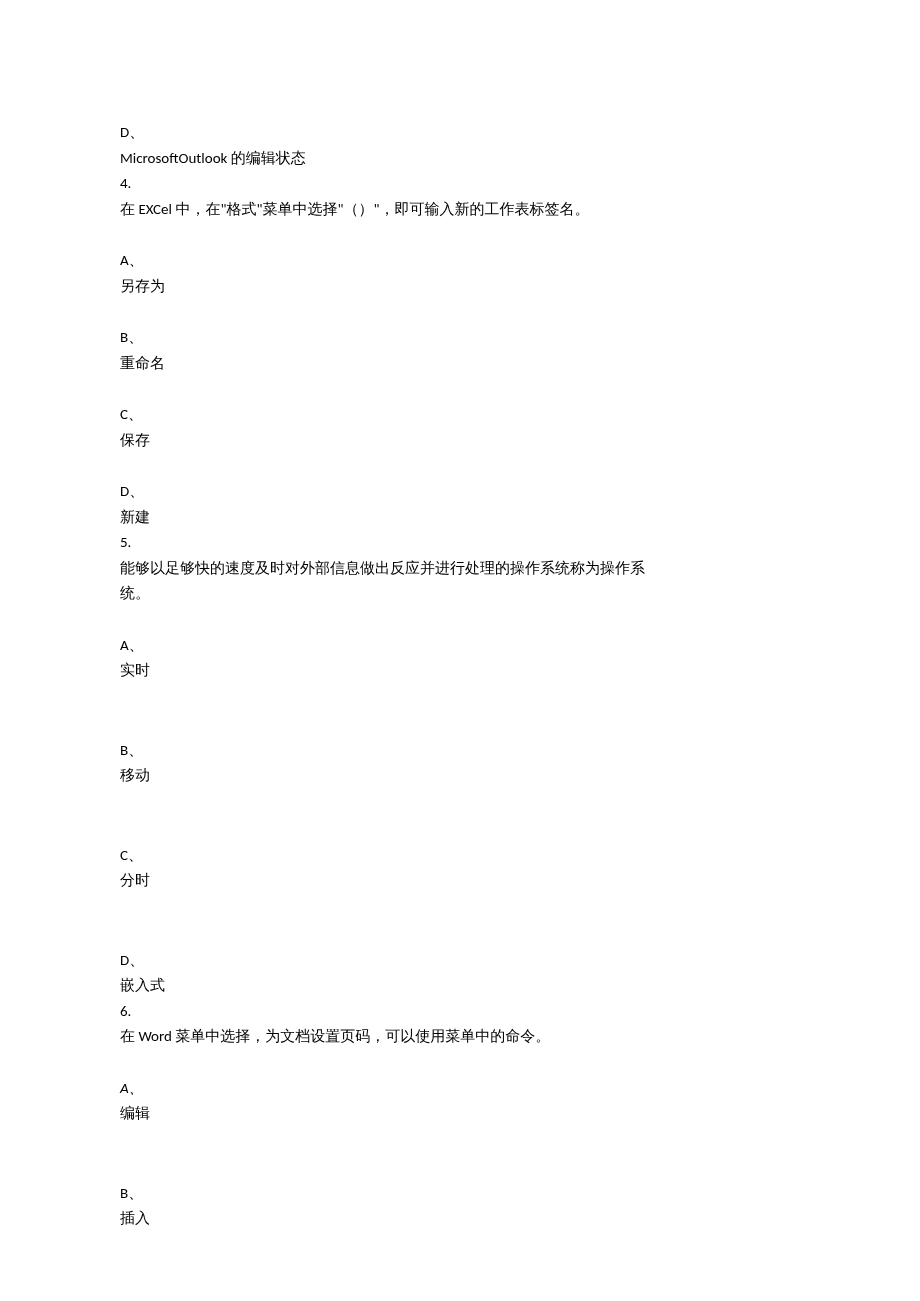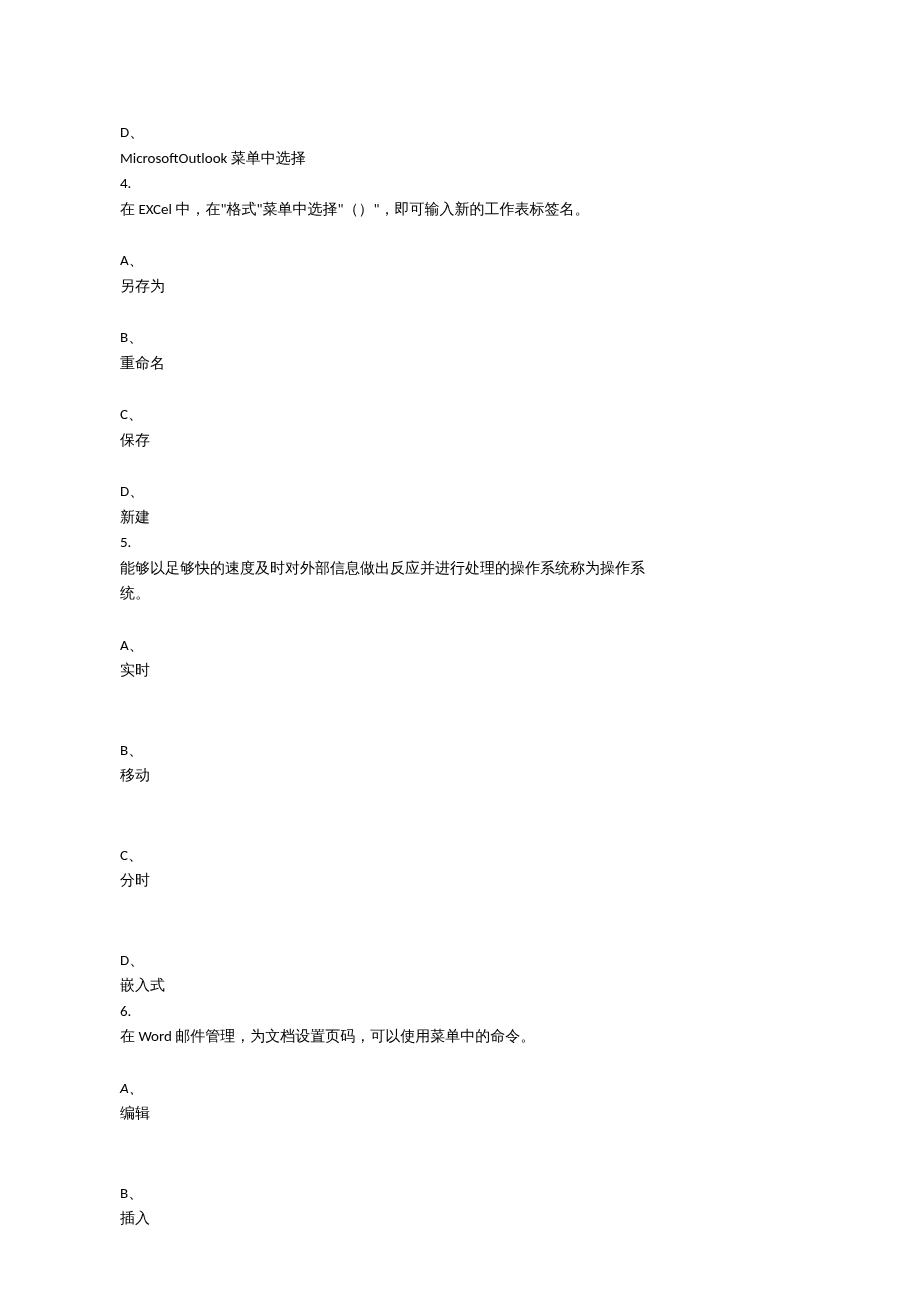--- a/index.html
+++ b/index.html
@@ -26,21 +26,21 @@
       height: 28px;
     }
     .italic {
       font-style: italic;
     }
   </style>
 </head>
 <body>
 
 <span class="line">D、</span>
-<span class="line">MicrosoftOutlook 菜单中选择</span>
+<span class="line">MicrosoftOutlook 的编辑状态</span>
 
 <span class="line">4.</span>
 <span class="line">在 EXCel 中，在"格式"菜单中选择"（）"，即可输入新的工作表标签名。</span>
 
 <div class="spacer"></div>
 <span class="line">A、</span>
 <span class="line">另存为</span>
 
 <div class="spacer"></div>
 <span class="line">B、</span>
@@ -71,21 +71,21 @@
 <div class="spacer"></div>
 <span class="line">C、</span>
 <span class="line">分时</span>
 
 <div class="spacer-big"></div>
 <div class="spacer"></div>
 <span class="line">D、</span>
 <span class="line">嵌入式</span>
 
 <span class="line">6.</span>
-<span class="line">在 Word 邮件管理，为文档设置页码，可以使用菜单中的命令。</span>
+<span class="line">在 Word 菜单中选择，为文档设置页码，可以使用菜单中的命令。</span>
 
 <div class="spacer"></div>
 <span class="line italic">A、</span>
 <span class="line">编辑</span>
 
 <div class="spacer-big"></div>
 <div class="spacer"></div>
 <span class="line">B、</span>
 <span class="line">插入</span>
 

